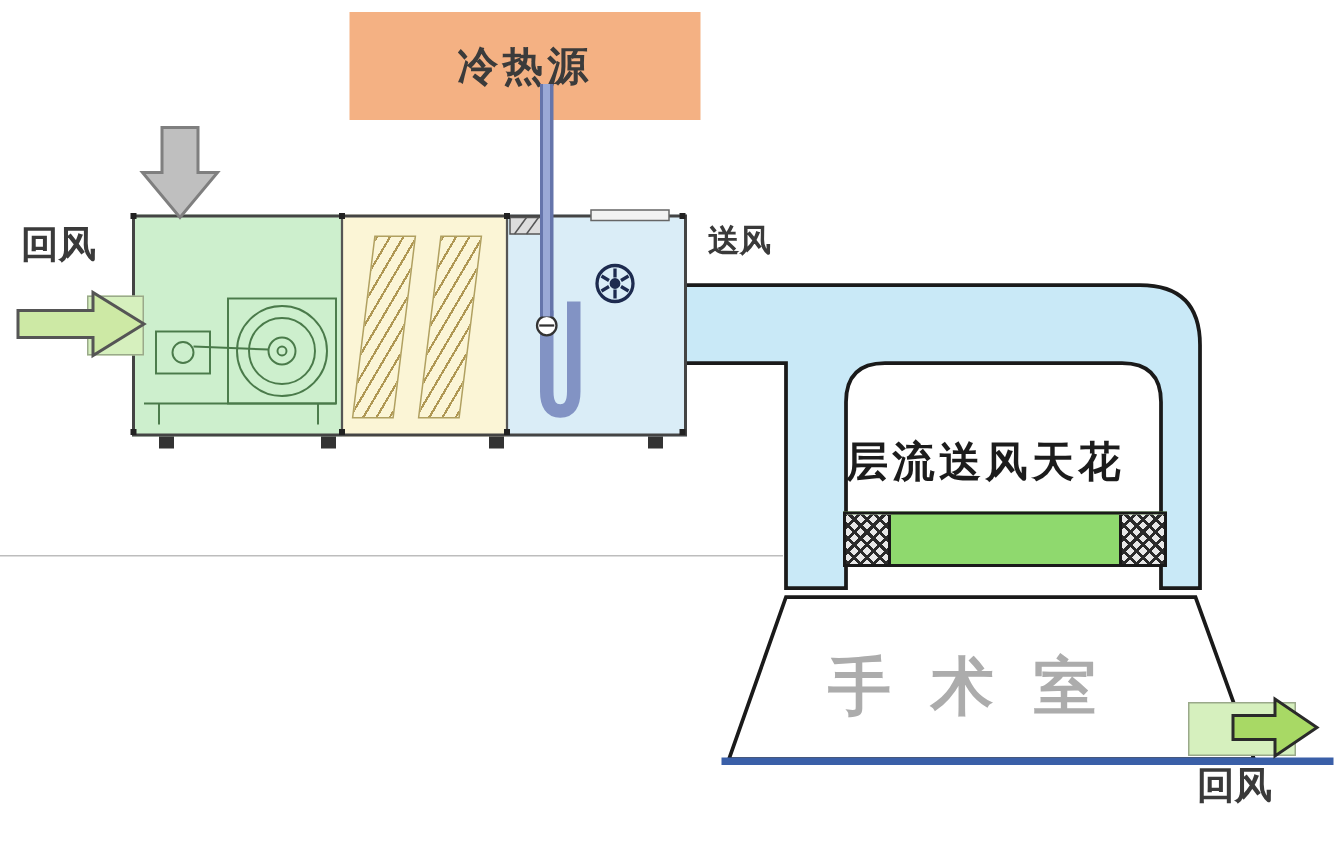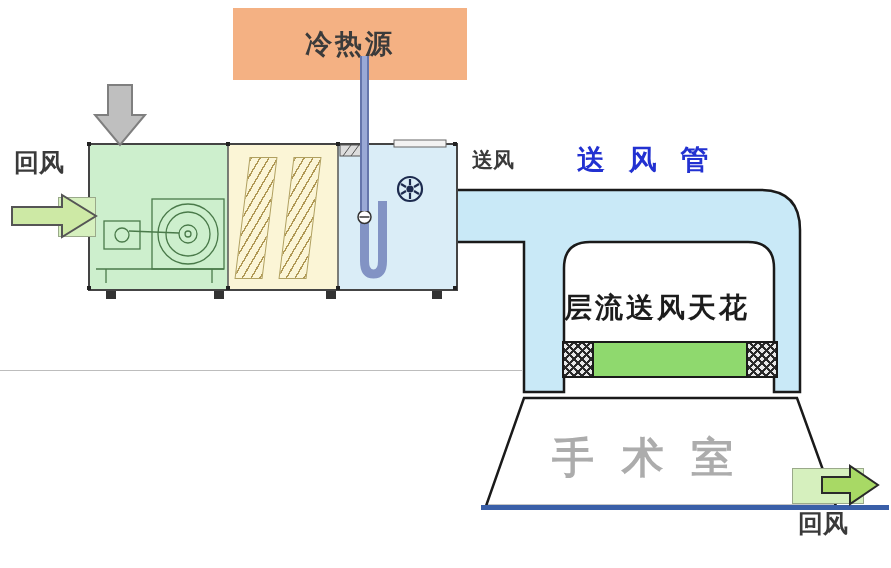--- a/index.html
+++ b/index.html
@@ -1,21 +1,21 @@
 <!DOCTYPE html>
 <html><head>
 <meta charset="utf-8">
 <style>
   html,body{margin:0;padding:0;background:#fff;}
   .slide{
     position:relative;width:891px;height:568px;background:#ffffff;overflow:hidden;
     font-family:"Liberation Sans","DejaVu Sans",sans-serif;
   }
   .abs{position:absolute;}
-  .label{position:absolute;font-weight:bold;color:#3a3a3a;white-space:nowrap;z-index:10;}
+  .label{position:absolute;font-weight:bold;color:#3a3a3a;white-space:nowrap;z-index:10;font-family:Liberation Serif, serif;}
 
   
   .source-box{
     left:233px;top:8px;width:234px;height:72px;background:#F4B183;z-index:3;
     display:flex;align-items:center;justify-content:center;
     font-size:27px;font-weight:bold;color:#3b3b3b;letter-spacing:3px;
   }
   
   .pipe{
     left:360px;top:56px;width:9px;height:155px;z-index:4;
@@ -177,18 +177,17 @@
 
   <div class="abs floor-line"></div>
 
   <div class="abs return-box-right"></div>
   <svg class="arrow-svg" style="left:822px;top:463px;" width="58" height="44">
     <polygon points="0,14 28,14 28,3 56,22 28,41 28,30 0,30" fill="#A8D965" stroke="#2a2a2a" stroke-width="2"></polygon>
   </svg>
 
   <div class="label lbl-return-left">回风</div>
   <div class="label lbl-supply">送风</div>
-  <div class="label lbl-duct">送 风 管</div>
   <div class="label lbl-ceiling">层流送风天花</div>
   <div class="label lbl-room">手 术 室</div>
   <div class="label lbl-return-right">回风</div>
 
 </div>
 
 </body></html>

